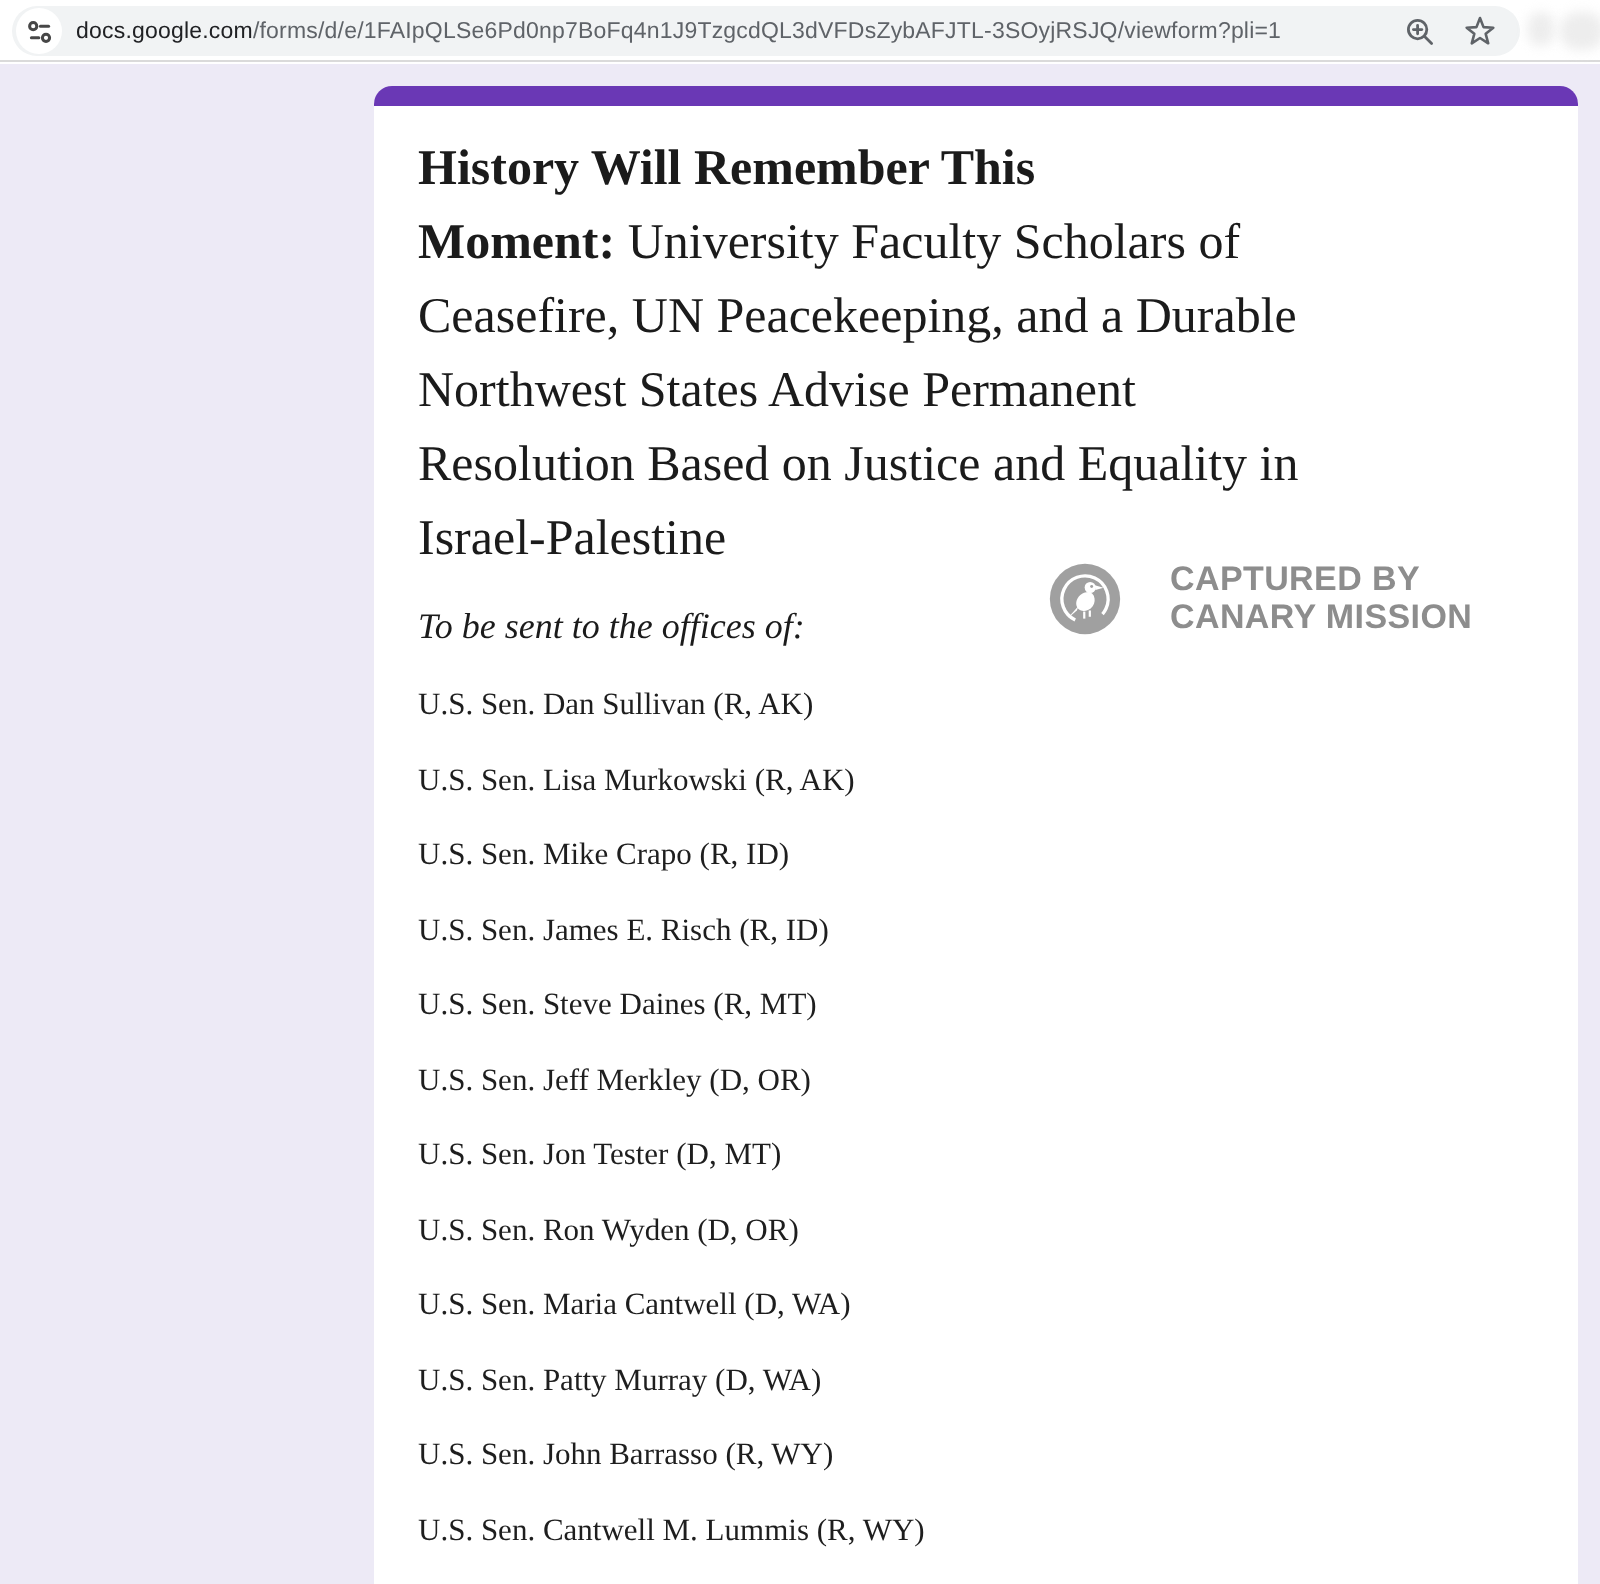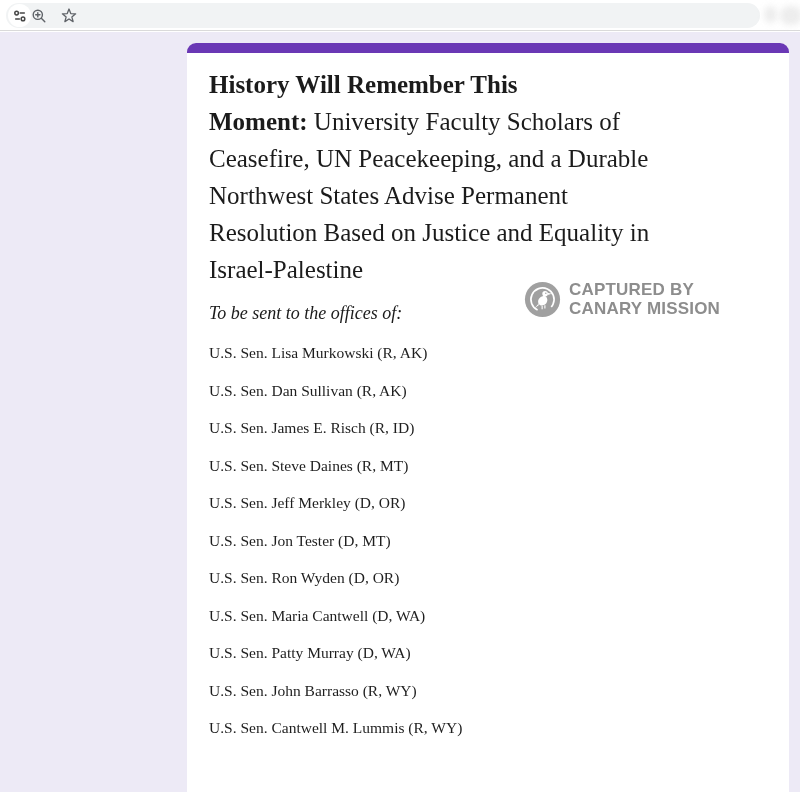--- a/index.html
+++ b/index.html
@@ -43,40 +43,41 @@
                    font-size:18px; line-height:18px; color:#1b1b1b; margin-top:16px; }
 
   .recipients { margin-top:22px; }
   .recipients p { font-family:"Liberation Serif", serif; font-size:15.5px;
                   line-height:17px; color:#1e1e1e; margin:0 0 20.5px 0; }
 
   
   .watermark { position:absolute; left:337px; top:237px; display:flex;
                align-items:center; z-index:3; }
   .wm-badge { width:37px; height:37px; flex:0 0 auto; }
-  .wm-text { margin-left:8px; font-size:17px; line-height:19px; font-weight:bold;
+  .wm-text { margin-left:24px; font-size:17px; line-height:19px; font-weight:bold;
              color:#8d8d8d; letter-spacing:0.2px; white-space:nowrap; }
 </style>
 </head>
 <body>
 
 <div class="stage">
 
   <div class="browser-bar">
     <div class="omnibox">
       <div class="tune-chip">
         <svg width="14" height="14" viewBox="0 0 14 14">
           <g stroke="#474747" stroke-width="1.5" fill="none" stroke-linecap="round">
             <circle cx="3.6" cy="4.1" r="1.8"></circle>
             <line x1="7.2" y1="4.1" x2="11.3" y2="4.1"></line>
             <line x1="2.7" y1="9.9" x2="6.4" y2="9.9"></line>
             <circle cx="10" cy="9.9" r="1.8"></circle>
           </g>
         </svg>
       </div>
+      <div class="url-text"><span class="url-domain">docs.google.com</span><span class="url-path">/forms/d/e/1FAIpQLSe6Pd0np7BoFq4n1J9TzgcdQL3dVFDsZybAFJTL-3SOyjRSJQ/viewform?pli=1</span></div>
       <div class="omni-icons">
         <svg width="16" height="16" viewBox="0 0 16 16">
           <g stroke="#5f6368" stroke-width="1.4" fill="none" stroke-linecap="round">
             <circle cx="6.8" cy="6.8" r="4.6"></circle>
             <line x1="10.3" y1="10.3" x2="13.8" y2="13.8"></line>
             <line x1="4.7" y1="6.8" x2="8.9" y2="6.8"></line>
             <line x1="6.8" y1="4.7" x2="6.8" y2="8.9"></line>
           </g>
         </svg>
         <svg width="16" height="16" viewBox="0 0 16 16">
@@ -99,22 +100,23 @@
           <div><span class="b">Moment:</span><span> University Faculty Scholars of</span></div>
           <div><span class="b"></span><span>Ceasefire, UN Peacekeeping, and a Durable</span></div>
           <div><span class="b"></span><span>Northwest States Advise Permanent</span></div>
           <div><span class="b"></span><span>Resolution Based on Justice and Equality in</span></div>
           <div><span class="b"></span><span>Israel-Palestine</span></div>
         </h1>
 
         <div class="form-subtitle">To be sent to the offices of:</div>
 
         <div class="recipients">
+          <p>U.S. Sen. Dan Sullivan (R, AK)</p>
           <p>U.S. Sen. Lisa Murkowski (R, AK)</p>
-          <p>U.S. Sen. Dan Sullivan (R, AK)</p>
+          <p>U.S. Sen. Mike Crapo (R, ID)</p>
           <p>U.S. Sen. James E. Risch (R, ID)</p>
           <p>U.S. Sen. Steve Daines (R, MT)</p>
           <p>U.S. Sen. Jeff Merkley (D, OR)</p>
           <p>U.S. Sen. Jon Tester (D, MT)</p>
           <p>U.S. Sen. Ron Wyden (D, OR)</p>
           <p>U.S. Sen. Maria Cantwell (D, WA)</p>
           <p>U.S. Sen. Patty Murray (D, WA)</p>
           <p>U.S. Sen. John Barrasso (R, WY)</p>
           <p>U.S. Sen. Cantwell M. Lummis (R, WY)</p>
         </div>

